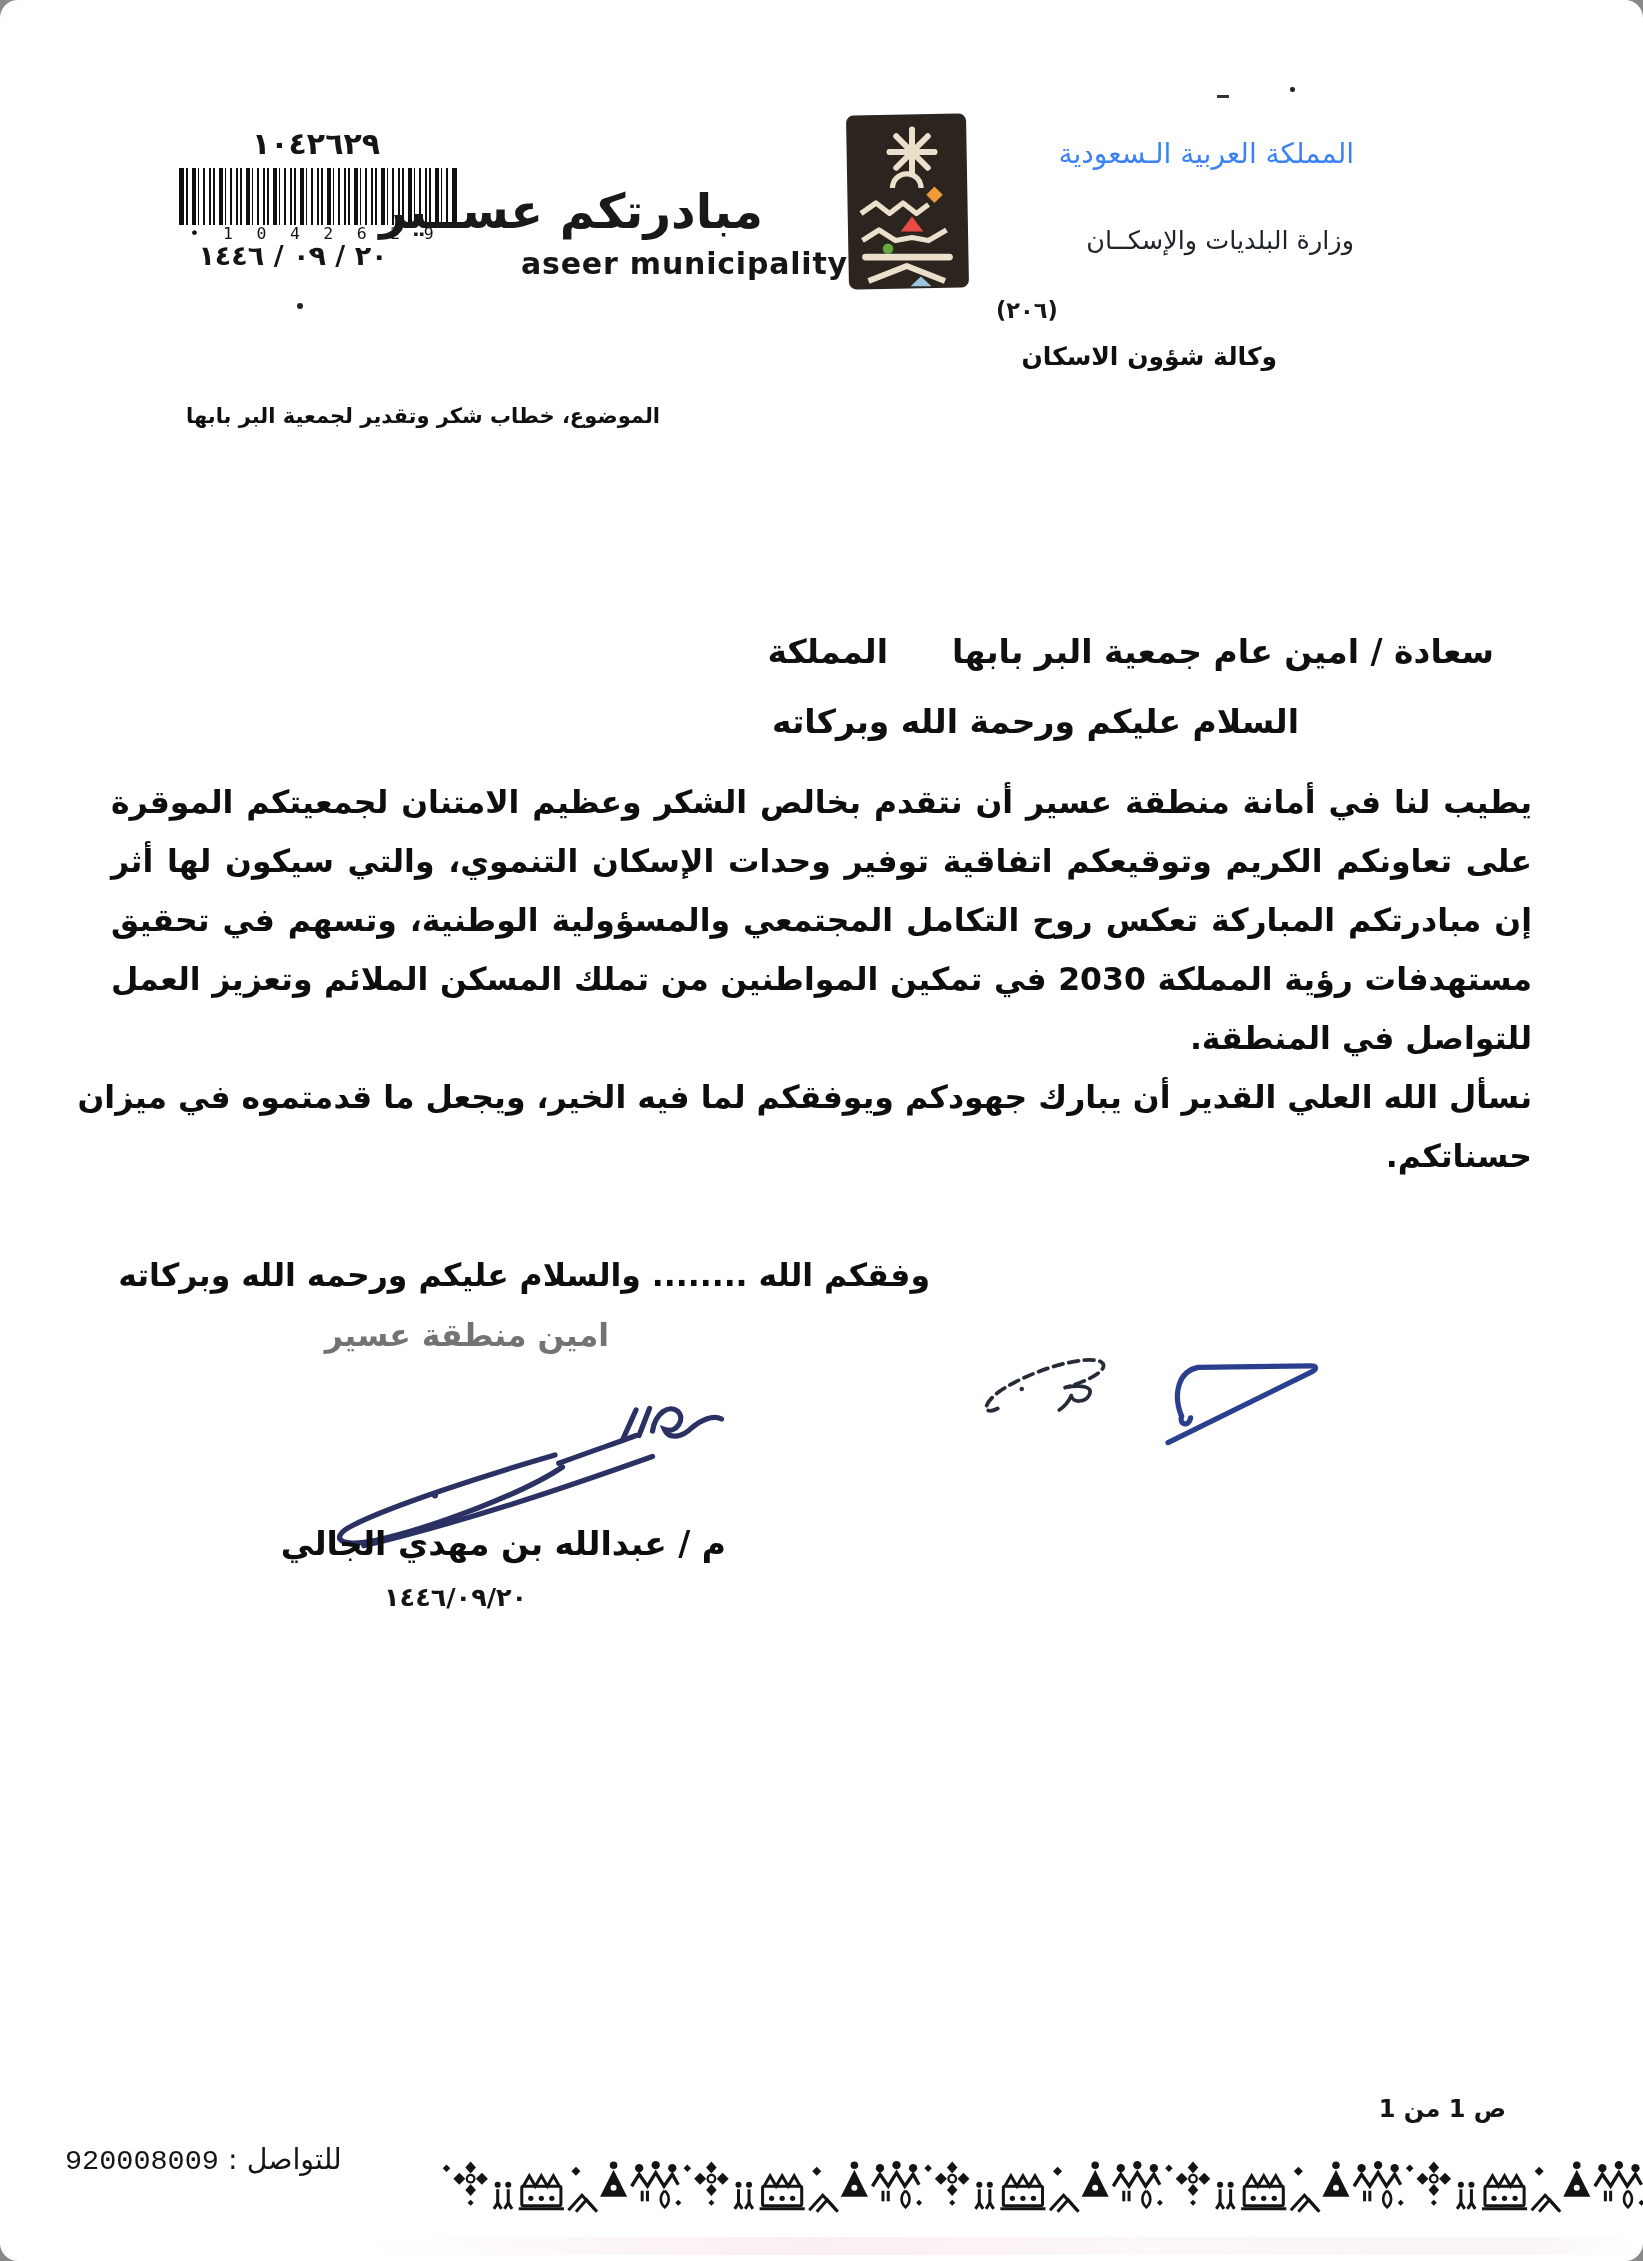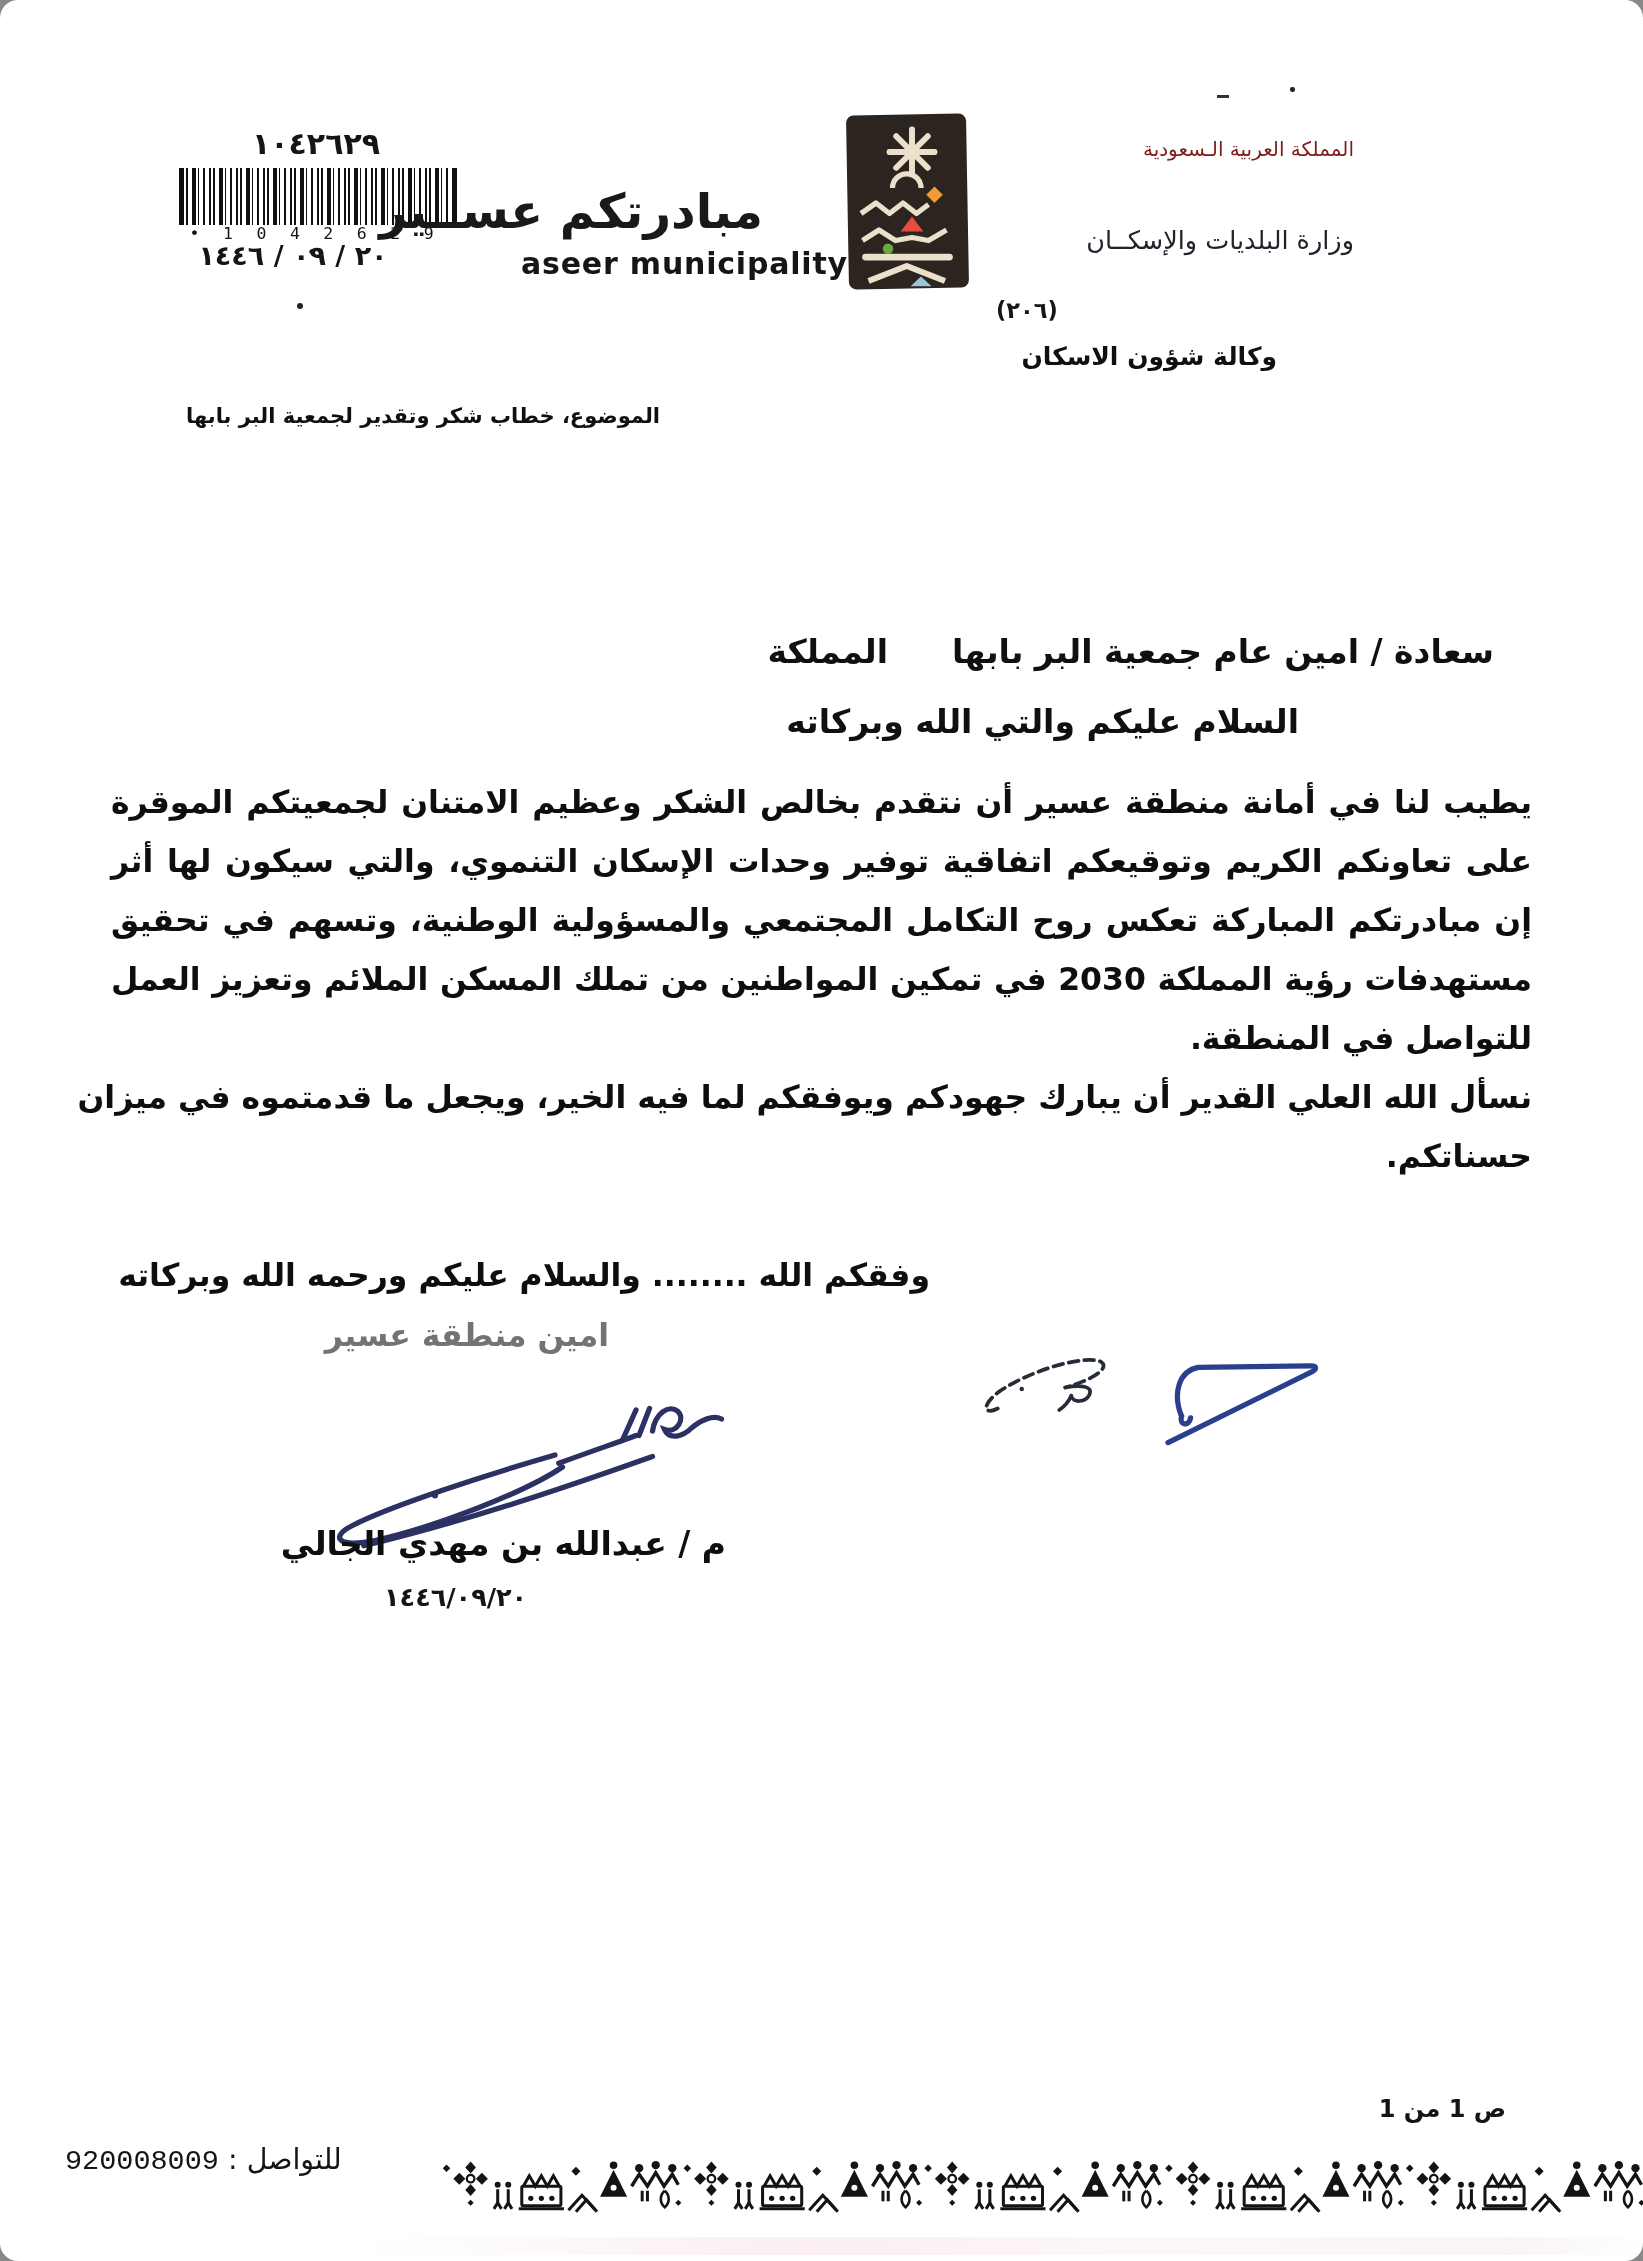--- a/index.html
+++ b/index.html
@@ -22,21 +22,21 @@
     font-family:"DejaVu Sans Mono",monospace;color:#151515;}
   .reg-date{left:173px;top:240px;width:240px;text-align:center;font-size:27px;font-weight:bold;color:#151515;}
   .speck{background:#222;border-radius:50%;}
 
   
   .logo-ar{right:880px;top:183px;font-size:48px;font-weight:bold;color:#191919;white-space:nowrap;}
   .logo-en{left:521px;top:246px;font-size:30px;font-weight:bold;letter-spacing:0.8px;color:#161616;white-space:nowrap;}
   .emblem{left:846px;top:113px;width:123px;height:177px;}
 
   
-  .hdr-country{right:289px;top:137px;font-size:20px;color:#7f1d1d;white-space:nowrap;}
+  .hdr-country{right:289px;top:137px;font-size:28px;color:#3b82f6;white-space:nowrap;}
   .hdr-ministry{right:289px;top:225px;font-size:25.5px;color:#20242b;white-space:nowrap;}
   .hdr-number{left:996px;top:297px;font-size:22.5px;font-weight:bold;color:#151515;direction:ltr;}
   .hdr-agency{right:366px;top:342px;font-size:25px;font-weight:bold;color:#101010;white-space:nowrap;}
 
   
   .subject{right:983px;top:404px;font-size:21px;font-weight:bold;color:#101010;white-space:nowrap;}
   .recipient-line{right:149px;top:632px;font-size:33px;font-weight:bold;color:#101010;white-space:nowrap;}
   .honorific{margin-right:64px;}
   .salutation{right:344px;top:702px;font-size:33px;font-weight:bold;color:#101010;white-space:nowrap;}
 
@@ -101,21 +101,21 @@
   <div class="abs hdr-number">(٢٠٦)</div>
   <div class="abs hdr-agency rtl">وكالة شؤون الاسكان</div>
   <div class="abs" style="left:1217px;top:95px;width:12px;height:3px;background:#333;"></div>
   <div class="abs speck" style="left:1290px;top:87px;width:4.5px;height:4.5px;"></div>
 
   <div class="abs subject rtl">الموضوع، خطاب شكر وتقدير لجمعية البر بابها</div>
 
   <div class="abs recipient-line rtl">
     <span>سعادة / امين عام جمعية البر بابها</span><span class="honorific">المملكة</span>
   </div>
-  <div class="abs salutation rtl">السلام عليكم والتي الله وبركاته</div>
+  <div class="abs salutation rtl">السلام عليكم ورحمة الله وبركاته</div>
 
   <div class="abs body-block">
       <div class="body-line">يطيب لنا في أمانة منطقة عسير  أن نتقدم بخالص الشكر وعظيم الامتنان لجمعيتكم الموقرة</div>
       <div class="body-line">على تعاونكم الكريم وتوقيعكم اتفاقية توفير وحدات الإسكان التنموي، والتي سيكون لها أثر</div>
       <div class="body-line">إن مبادرتكم المباركة تعكس روح التكامل المجتمعي والمسؤولية الوطنية، وتسهم في تحقيق</div>
       <div class="body-line">مستهدفات رؤية المملكة 2030 في تمكين المواطنين من تملك المسكن الملائم وتعزيز العمل</div>
       <div class="body-line para-end">للتواصل في المنطقة.</div>
       <div class="body-line">نسأل الله العلي القدير أن يبارك جهودكم ويوفقكم لما فيه الخير، ويجعل ما قدمتموه في ميزان</div>
       <div class="body-line para-end">حسناتكم.</div>
     </div>

